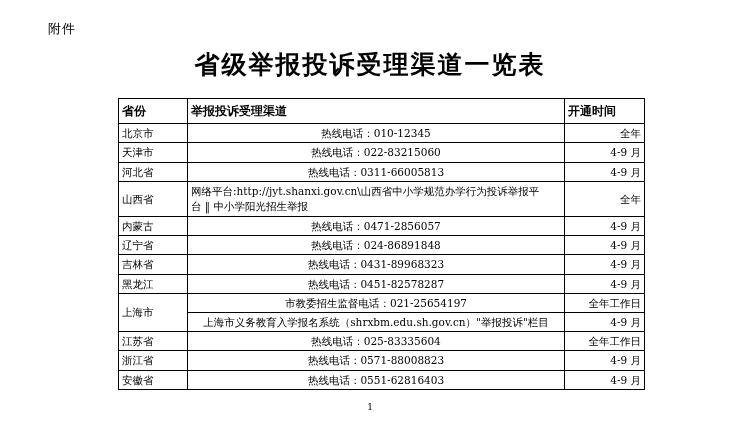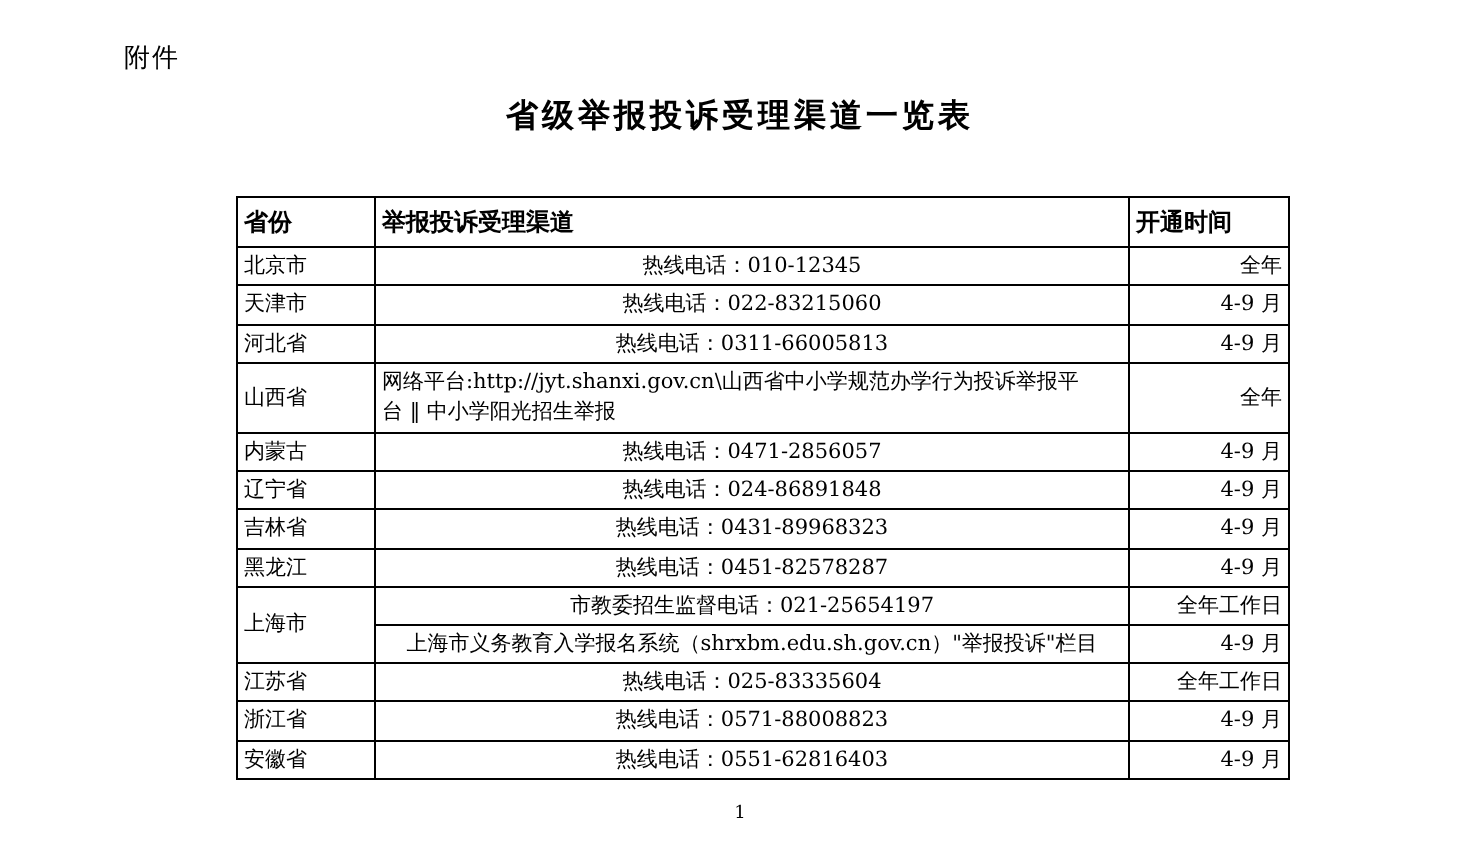--- a/index.html
+++ b/index.html
@@ -16,33 +16,33 @@
     overflow: hidden;
   }
   .page {
     position: relative;
     width: 740px;
     height: 426px;
     box-sizing: border-box;
   }
   .attach-label {
     position: absolute;
-    left: 62px;
+    left: 48px;
     top: 20px;
     font-size: 13px;
     font-family: "DejaVu Serif", "Liberation Serif", serif;
     letter-spacing: 1px;
   }
   .doc-title {
     position: absolute;
     left: 0;
     right: 0;
     top: 48px;
     text-align: center;
-    font-size: 16px;
+    font-size: 25px;
     font-weight: bold;
     letter-spacing: 2px;
     font-family: "DejaVu Serif", "Liberation Serif", serif;
   }
   table.main-table {
     position: absolute;
     left: 118px;
     top: 98px;
     width: 505px;
     border-collapse: collapse;

